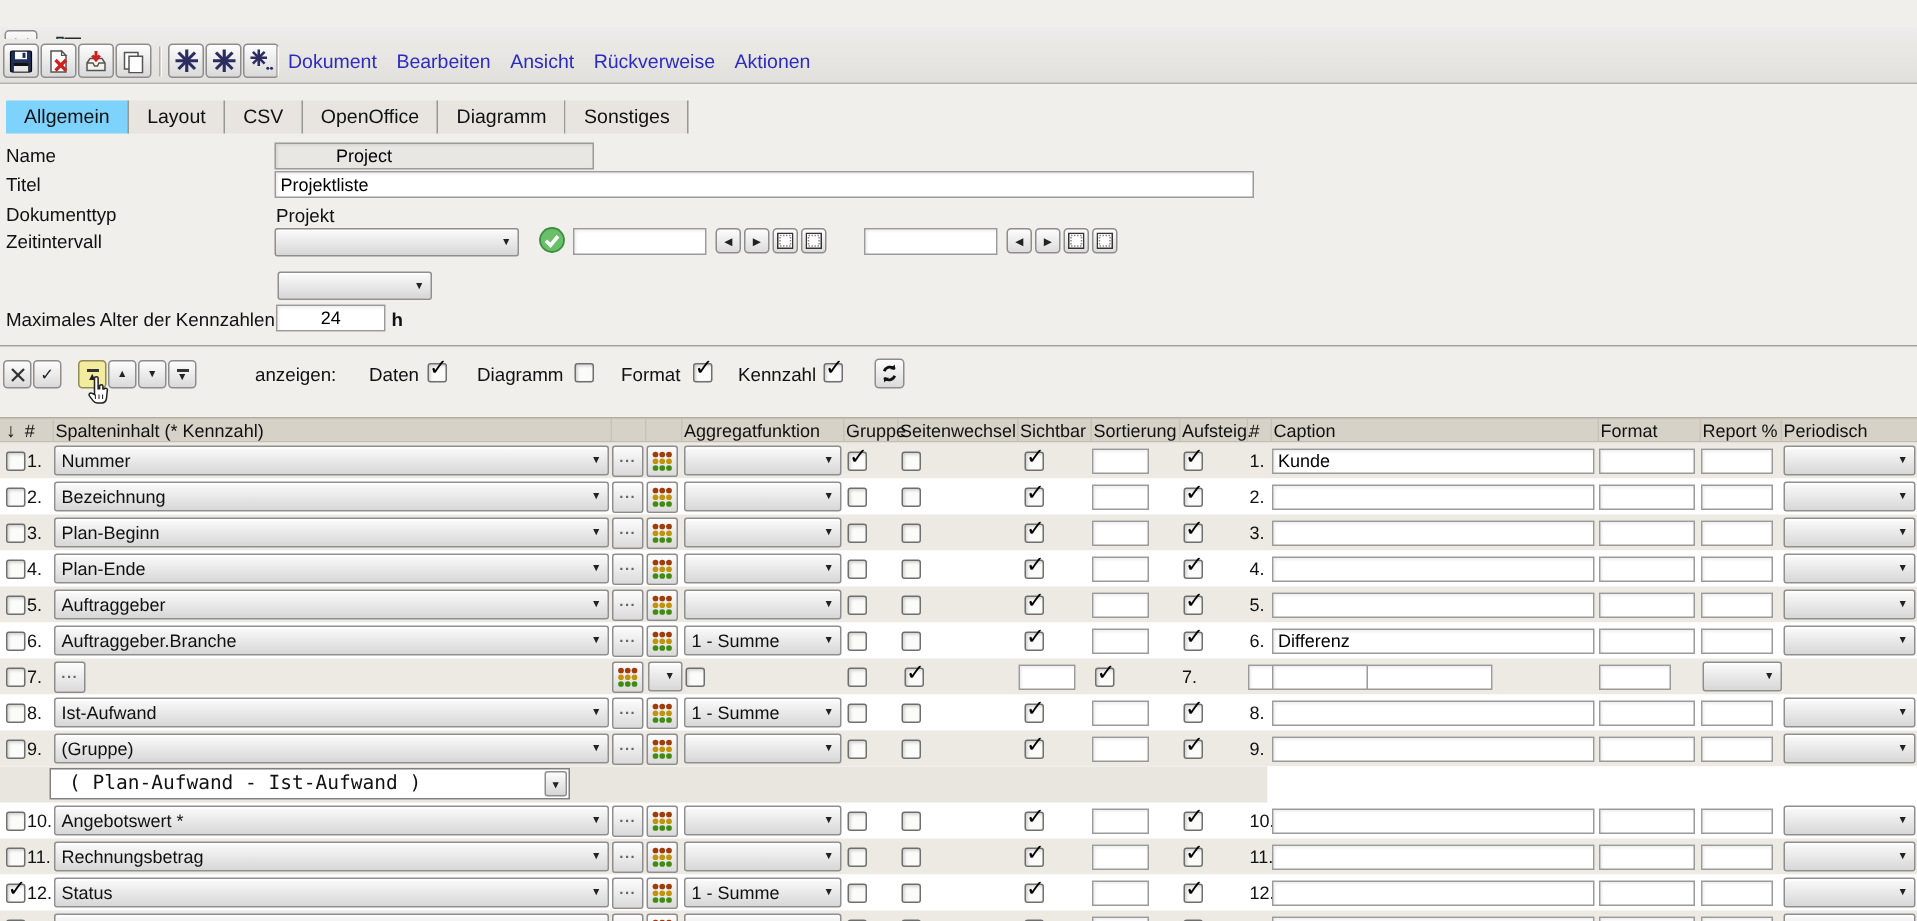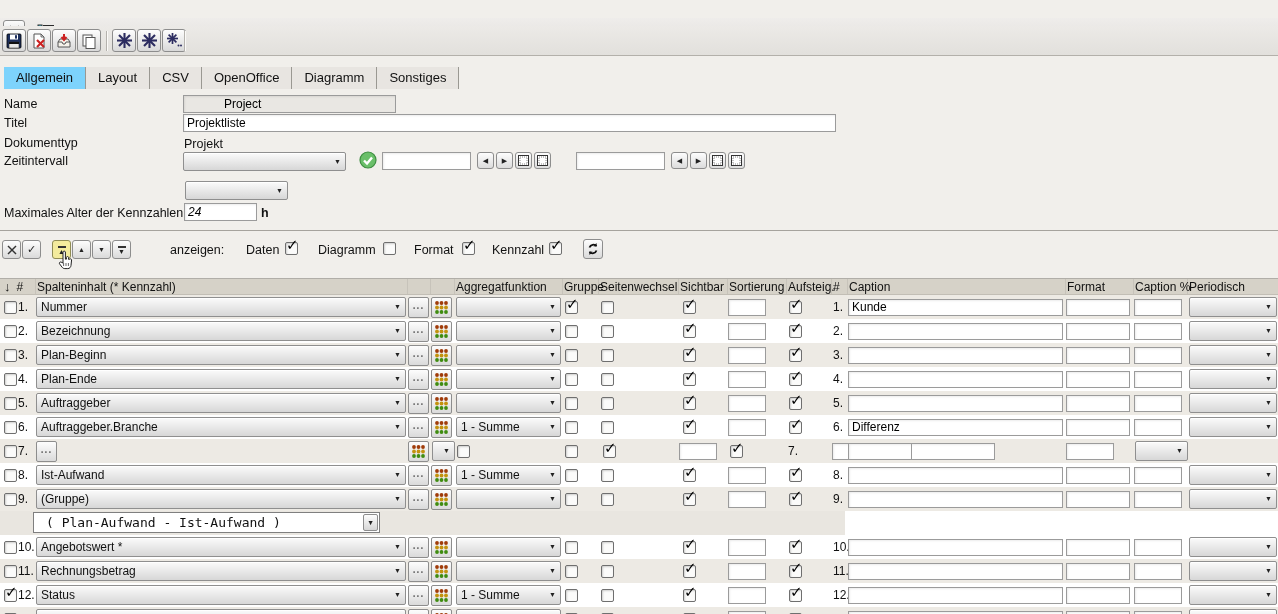--- a/index.html
+++ b/index.html
@@ -183,20 +183,27 @@
           <line x1="6.5" y1="1" x2="6.5" y2="12"></line>
             <line x1="1" y1="6.5" x2="12" y2="6.5"></line>
           <line x1="2.6" y1="2.6" x2="10.4" y2="10.4"></line>
             <line x1="10.4" y1="2.6" x2="2.6" y2="10.4"></line>
         </g>
         <circle cx="12.5" cy="13.5" r="1" fill="#2c2c60"></circle>
         <circle cx="15" cy="13.5" r="1" fill="#2c2c60"></circle>
       </svg>
     </div>
     <div class="vsep" style="left:184px"></div>
+    <div class="menubar">
+      <span class="menu-item">Dokument</span>
+      <span class="menu-item">Bearbeiten</span>
+      <span class="menu-item">Ansicht</span>
+      <span class="menu-item">Rückverweise</span>
+      <span class="menu-item">Aktionen</span>
+    </div>
   </div>
 
   <div class="tabbar">
     <div class="tab active">Allgemein</div>
     <div class="tab">Layout</div>
     <div class="tab">CSV</div>
     <div class="tab">OpenOffice</div>
     <div class="tab">Diagramm</div>
     <div class="tab">Sonstiges</div>
   </div>
@@ -258,21 +265,21 @@
       <rect x="0.5" y="0.5" width="10" height="10" fill="#fff" stroke="#333"></rect>
       <rect x="2" y="2" width="7" height="7" fill="none" stroke="#888" stroke-dasharray="1,1"></rect>
     </svg>
   </div>
   <div class="sel" style="position:absolute;left:185px;top:181px;width:103px">
     <span></span>
     <span class="arr">▼</span>
   </div>
 
   <span class="flabel" style="top:206px">Maximales Alter der Kennzahlen</span>
-  <input class="inp" style="position: absolute; left: 184px; top: 203px; width: 73px; text-align: left; font-style: italic;" value="24">
+  <input class="inp" style="position: absolute; left: 184px; top: 203px; width: 73px; text-align: center;" value="24">
   <span class="plain-val" style="left:261px;top:206px;font-weight:bold">h</span>
 
   <div class="hline" style="top:230px"></div>
 
   <div class="abtn" style="left:2px;top:240px">
     <svg width="10" height="10" viewBox="0 0 10 10">
       <line x1="1" y1="1" x2="9" y2="9" stroke="#333" stroke-width="1.5"></line>
       <line x1="9" y1="1" x2="1" y2="9" stroke="#333" stroke-width="1.5"></line>
     </svg>
   </div>
@@ -342,21 +349,21 @@
       <div class="th"></div>
       <div class="th">Aggregatfunktion</div>
       <div class="th">Gruppe</div>
       <div class="th">Seitenwechsel</div>
       <div class="th">Sichtbar</div>
       <div class="th">Sortierung</div>
       <div class="th">Aufsteig.</div>
       <div class="th">#</div>
       <div class="th">Caption</div>
       <div class="th">Format</div>
-      <div class="th">Caption %</div>
+      <div class="th">Report %</div>
       <div class="th">Periodisch</div>
     </div>
     <div id="tbody">
   <div class="trow odd">
     <div class="cell c-sel">
       <span class="cb f-selected"></span>
       <span class="rownum f-num">1.</span>
     </div>
     <div class="cell">
       <div class="sel row-sel">

